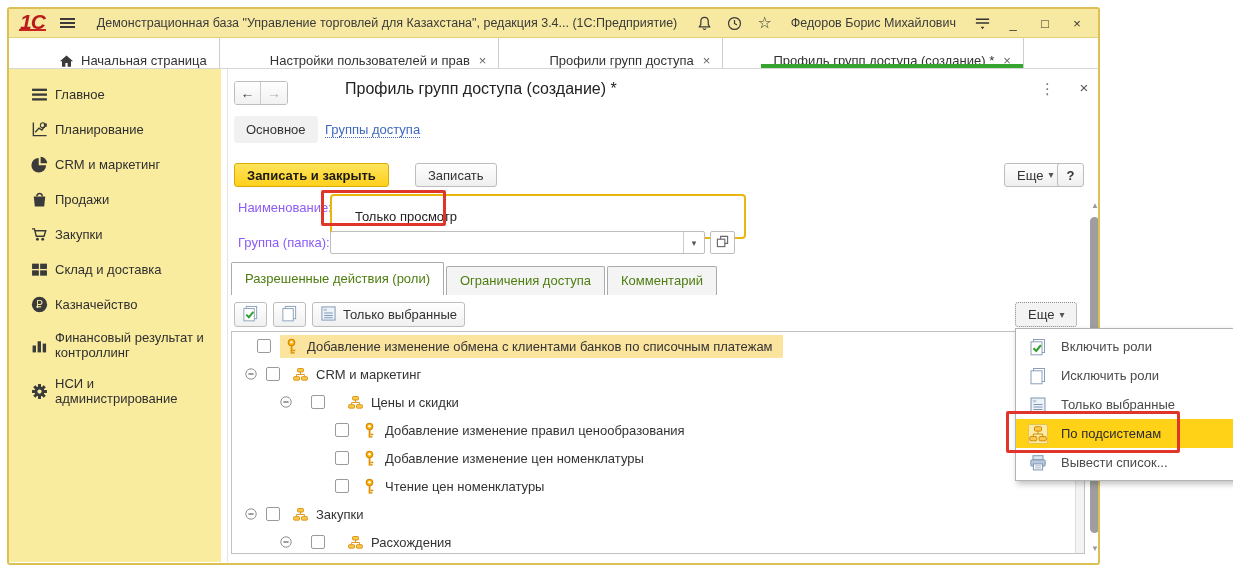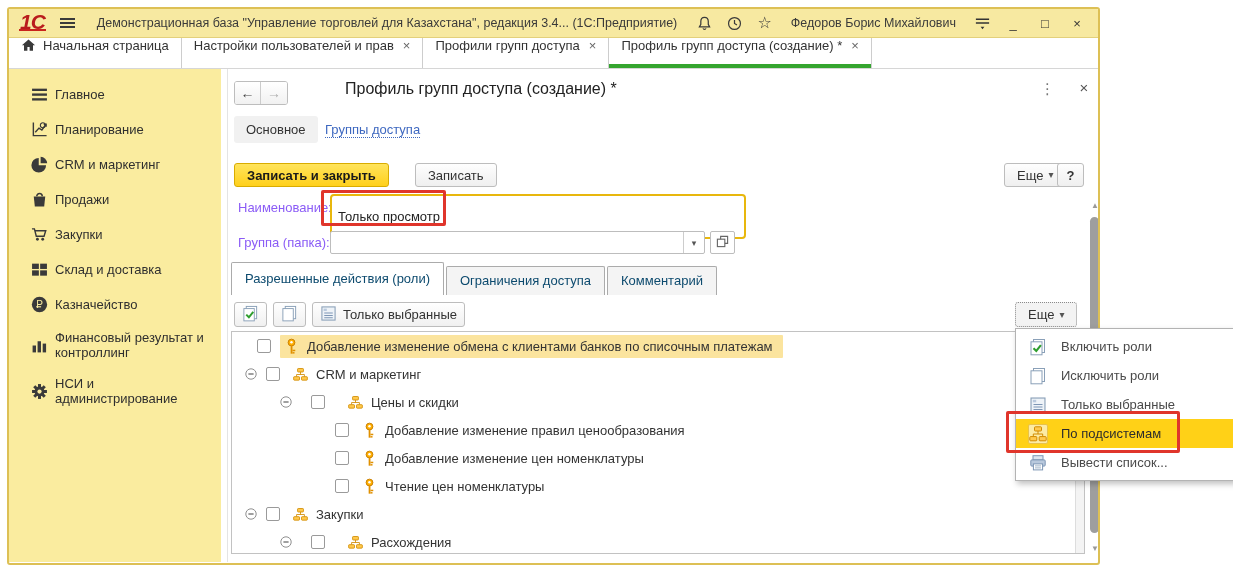--- a/index.html
+++ b/index.html
@@ -19,21 +19,21 @@
   .burger i{height:2px;background:#3a3a3a;display:block;}
   .win-title{flex:1;font-size:12.5px;color:#3a3a3a;white-space:nowrap;overflow:hidden;text-overflow:ellipsis;padding-left:8px;}
   .tb-ico{width:20px;height:20px;display:flex;align-items:center;justify-content:center;color:#3a3a3a;}
   .tb-ico svg{width:17px;height:17px;}
   .star-glyph{font-size:16px;line-height:16px;color:#3a3a3a;}
   .user-name{font-size:12.5px;color:#3a3a3a;white-space:nowrap;margin:0 6px;}
   .winbtn{width:22px;text-align:center;font-size:13px;color:#333;}
 
   
   .tabbar{height:31px;background:#fff;border-bottom:1px solid #D6D6D6;display:flex;align-items:stretch;}
-  .tab{position:relative;display:flex;align-items:flex-start;gap:7px;padding:0 12px;border-right:1px solid #CDCDCD;font-size:13px;color:#333;white-space:nowrap;cursor:default;}
+  .tab{position:relative;display:flex;align-items:flex-end;gap:7px;padding:0 12px;border-right:1px solid #CDCDCD;font-size:13px;color:#333;white-space:nowrap;cursor:default;margin-left:38px;}
   .tab .tab-icon svg{width:15px;height:14px;display:block;}
   .tab .tab-close{color:#666;font-size:13px;margin-left:2px;}
   .tab.active::after{content:"";position:absolute;left:0;right:0;bottom:0;height:4px;background:var(--tab-active-underline);}
 
   
   .app-body{display:flex;height:calc(100% - 61px);}
   .sidebar{width:212px;background:var(--sidebar);padding-top:8px;overflow:hidden;flex:none;}
   .side-item{display:flex;align-items:center;gap:6px;padding:8px 10px 8px 21px;min-height:35px;color:#2f2f2f;font-size:13px;line-height:15px;}
   .side-icon{width:19px;height:18px;flex:none;display:flex;align-items:center;justify-content:center;}
   .side-icon svg{width:17px;height:17px;}
@@ -59,30 +59,30 @@
   .btn.save{position:absolute;left:187px;top:94px;}
   .btn.more-top{position:absolute;left:776px;top:94px;}
   .btn.help{position:absolute;left:829px;top:94px;width:27px;padding:0;font-weight:bold;}
   .caret{font-size:10px;color:#555;line-height:10px;}
 
   
   .fld-label{position:absolute;left:10px;color:#8b5cf6;}
   .fld-label.name{top:131px;}
   .fld-label.group{top:166px;}
   .inp{position:absolute;background:#fff;border:1px solid #BDBDBD;}
-  .inp.name{left:102px;top:125px;width:416px;height:45px;border:2px solid #E8B70D;border-radius:4px;padding:0 6px;display:flex;align-items:center;color:#222;}
+  .inp.name{left:102px;top:125px;width:416px;height:45px;border:2px solid #E8B70D;border-radius:4px;padding:0 23px;display:flex;align-items:center;color:#222;}
   .combo{position:absolute;left:102px;top:162px;width:375px;height:23px;border:1px solid #BDBDBD;border-radius:2px;display:flex;background:#fff;}
   .combo .combo-text{flex:1;}
   .combo .combo-arrow{width:21px;border-left:1px solid #CDCDCD;display:flex;align-items:center;justify-content:center;color:#555;font-size:9px;}
   .open-btn{position:absolute;left:482px;top:162px;width:25px;height:23px;border:1px solid #BDBDBD;border-radius:2px;display:flex;align-items:center;justify-content:center;background:#fff;}
   .open-btn svg{width:13px;height:13px;}
 
   
   .ftabs{position:absolute;left:3px;top:193px;height:33px;display:flex;align-items:flex-end;}
-  .ftab{border:1px solid #ABABAB;border-bottom:none;background:#F4F4F4;padding:6px 13px 7px;color:#0c4a6e;border-radius:2px 2px 0 0;margin-right:2px;}
+  .ftab{border:1px solid #ABABAB;border-bottom:none;background:#F4F4F4;padding:6px 13px 7px;color:#4d7c0f;border-radius:2px 2px 0 0;margin-right:2px;}
   .ftab.active{background:#fff;padding:8px 13px 9px;position:relative;z-index:2;}
 
   
   .itool{position:absolute;top:233px;height:25px;display:flex;align-items:center;gap:6px;left:6px;}
   .tool-btn{height:25px;border:1px solid #BDBDBD;border-radius:3px;background:linear-gradient(#fff,#f0f0f0);display:inline-flex;align-items:center;justify-content:center;gap:6px;padding:0 7px;color:#333;}
   .tool-btn svg{width:17px;height:17px;}
   .btn.more-tool{position:absolute;left:787px;top:233px;height:25px;border:1px dotted #8a8a8a;background:#F3F3F3;}
 
   
   .tree{position:absolute;left:3px;top:262px;width:854px;height:223px;border:1px solid #C2C2C2;background:#fff;overflow:hidden;}

